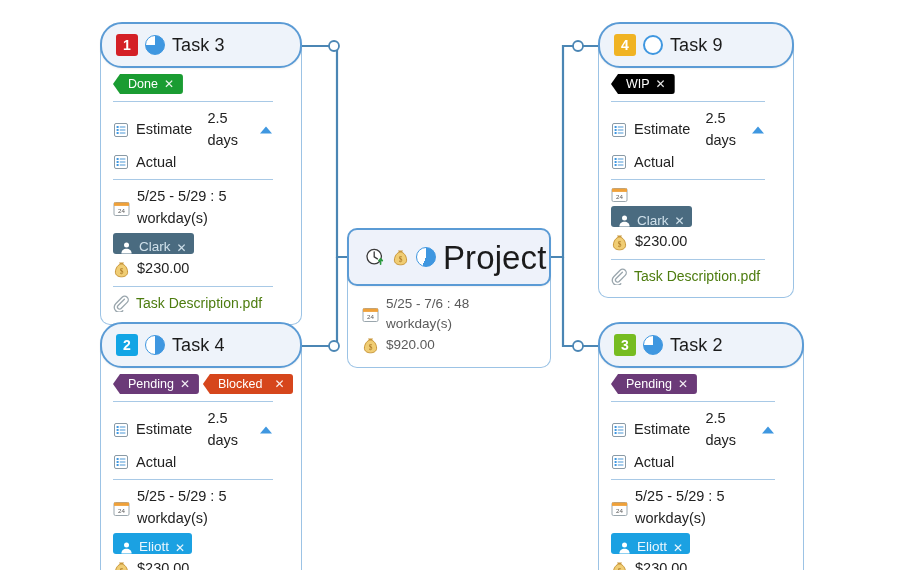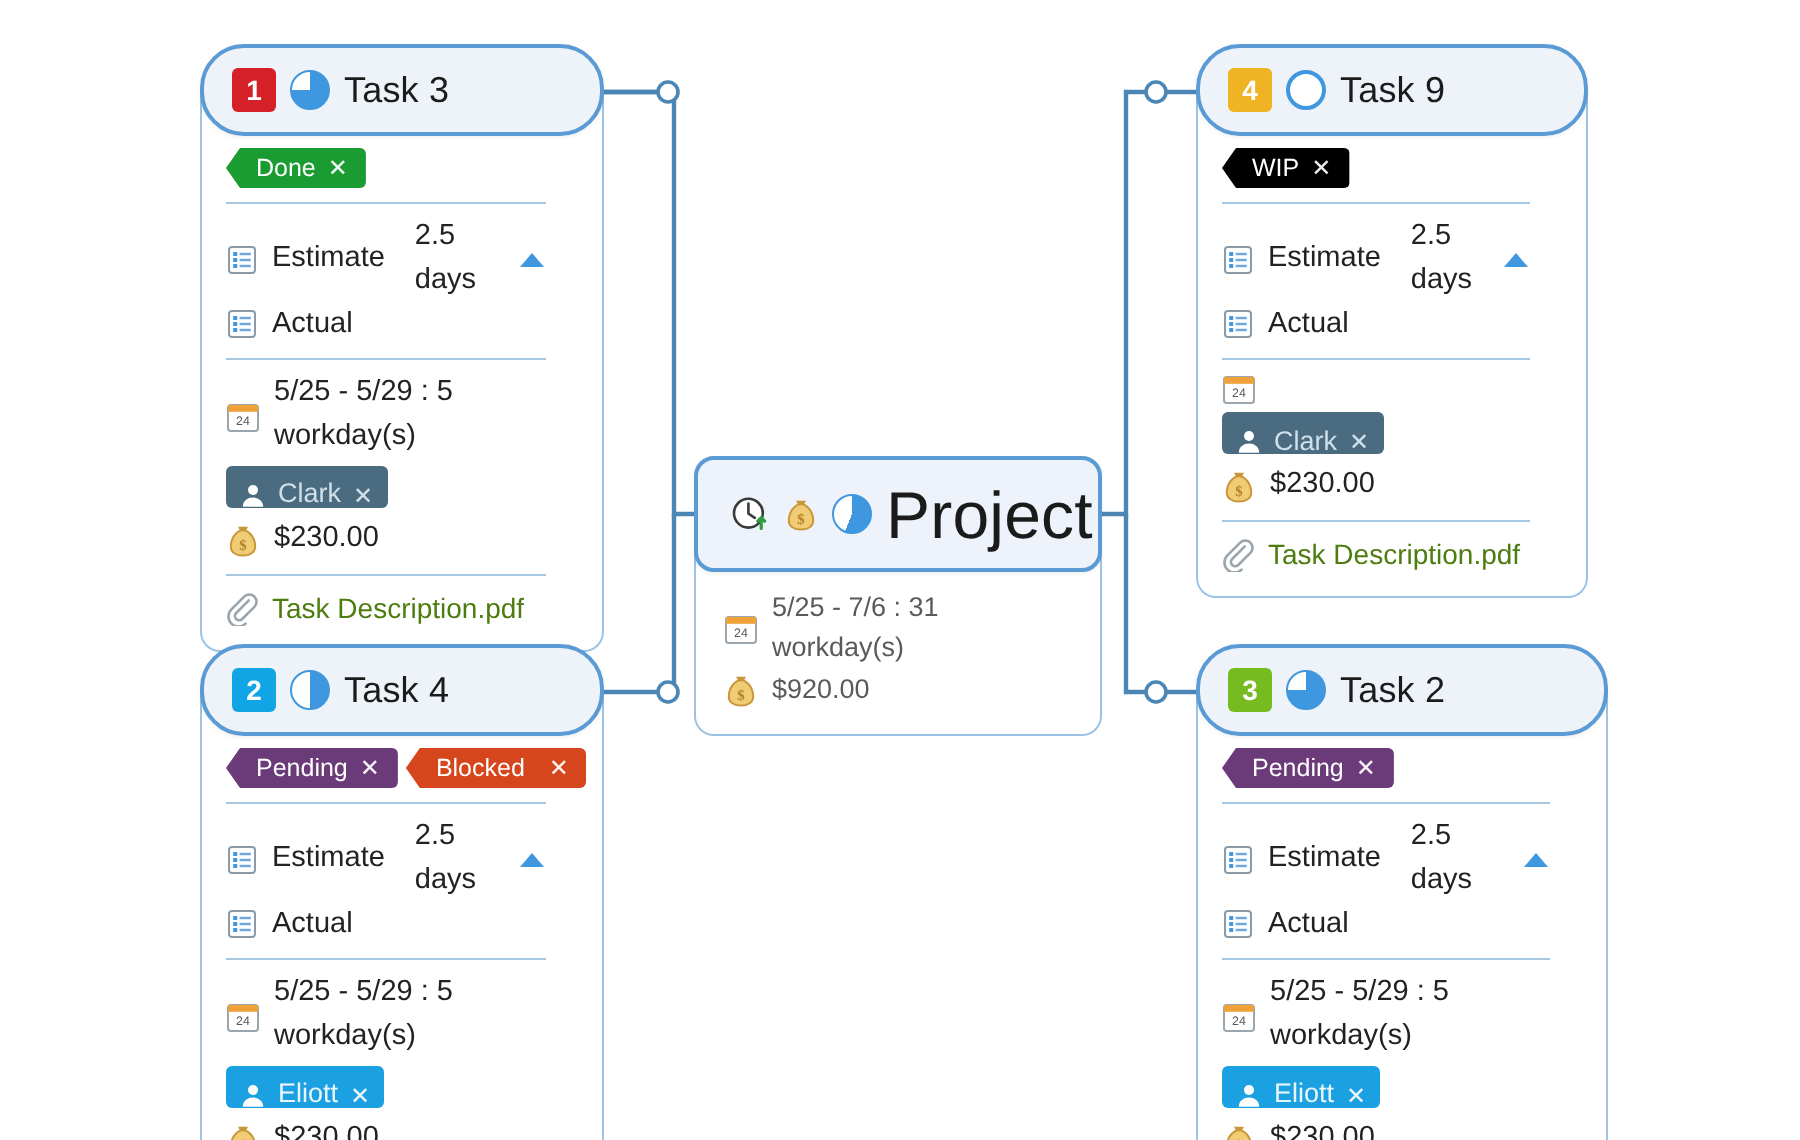--- a/index.html
+++ b/index.html
@@ -543,21 +543,21 @@
     </div>
     <div class="card-body project-body">
       <div class="row">
         <span class="icon" style="display: inline-flex; align-items: center;">
             <svg width="17" height="17" viewBox="0 0 17 17">
               <rect x="1" y="2.5" width="15" height="13" rx="1.4" fill="#fff" stroke="#9aa6ad" stroke-width="1"></rect>
               <path d="M1 2.5h15v3.4H1z" fill="#efa13a"></path>
               <text x="8.5" y="12.6" font-size="6.2" text-anchor="middle" fill="#5a5a5a" font-family="Liberation Sans, sans-serif">24</text>
             </svg>
           </span>
-        <span class="project-line">5/25 - 7/6 : 31 workday(s)</span>
+        <span class="project-line">5/25 - 7/6 : 48 workday(s)</span>
       </div>
       <div class="row">
         <span class="icon" style="display: inline-flex; align-items: center;">
             <svg width="17" height="18" viewBox="0 0 17 18">
               <path d="M6 2.4h5l-1 1.9H7z" fill="#c9973a"></path>
               <path d="M8.5 4.1c3.4 0 6.1 4.2 6.1 8.1 0 3-2.7 4.6-6.1 4.6S2.4 15.2 2.4 12.2c0-3.9 2.7-8.1 6.1-8.1z" fill="#f0cd74" stroke="#c9973a" stroke-width="1"></path>
               <text x="8.5" y="13.8" font-size="7.4" text-anchor="middle" fill="#b3812c" font-family="Liberation Serif, serif" font-weight="bold">$</text>
             </svg>
           </span>
         <span class="project-line">$920.00</span>

